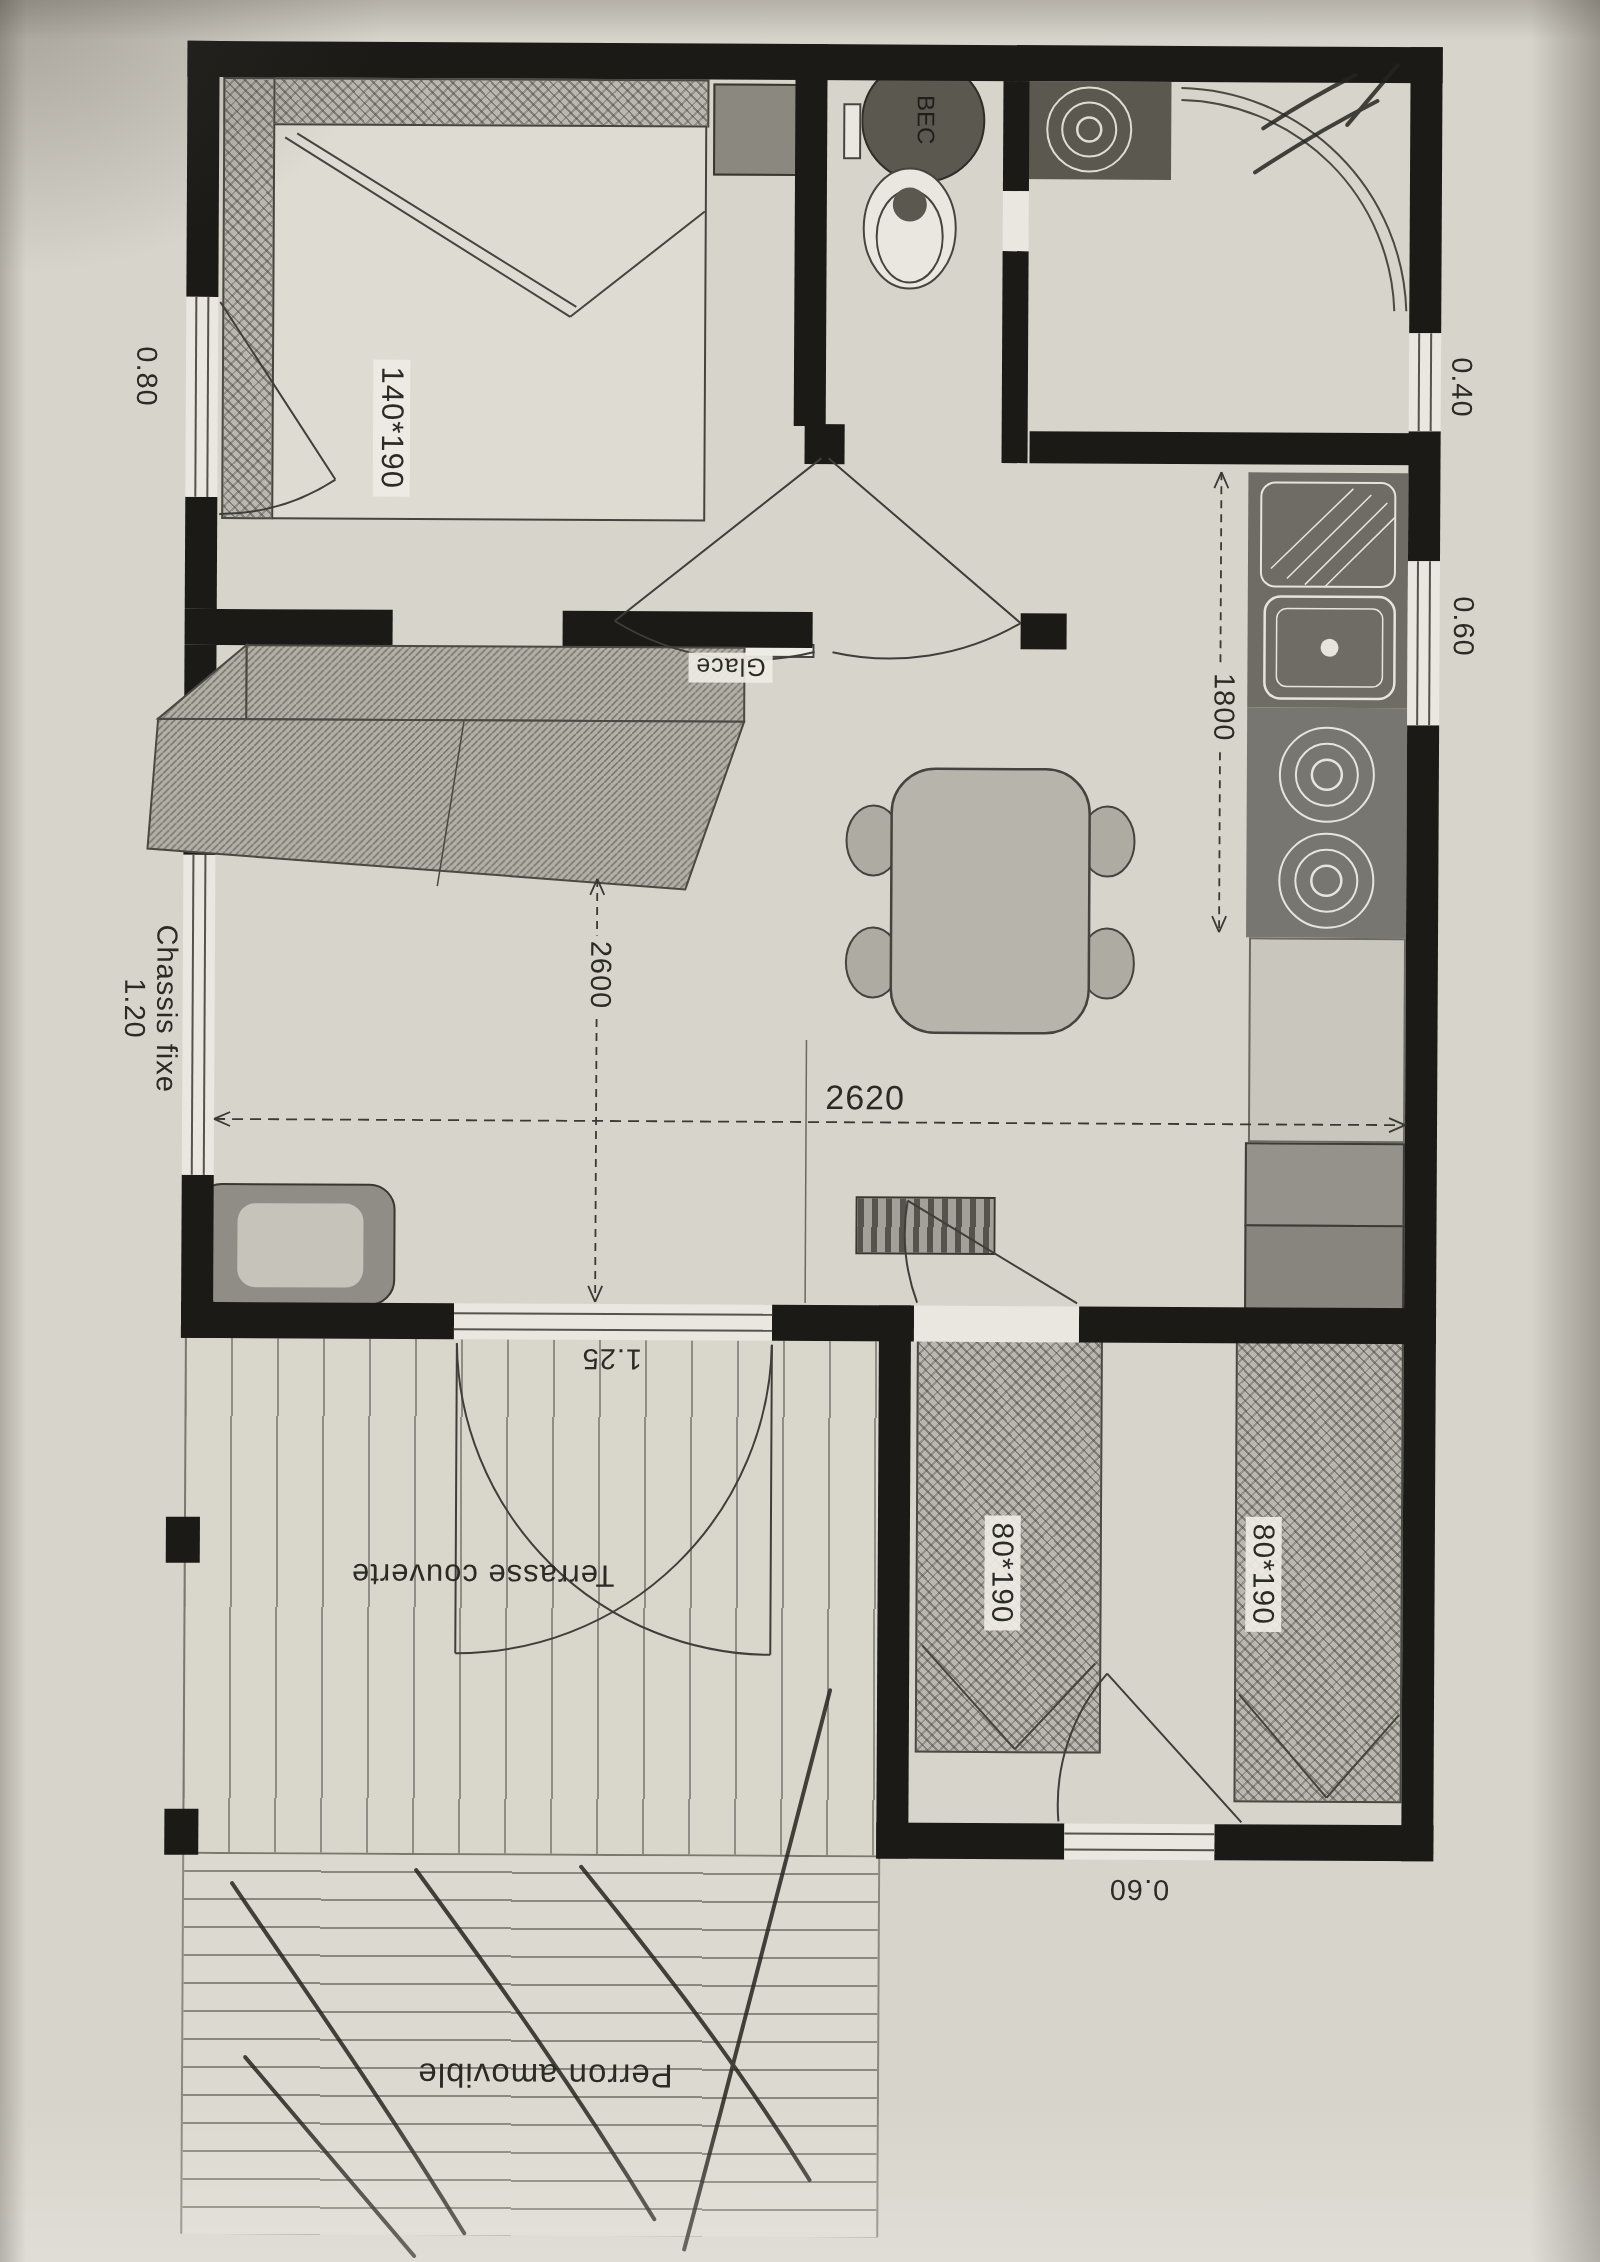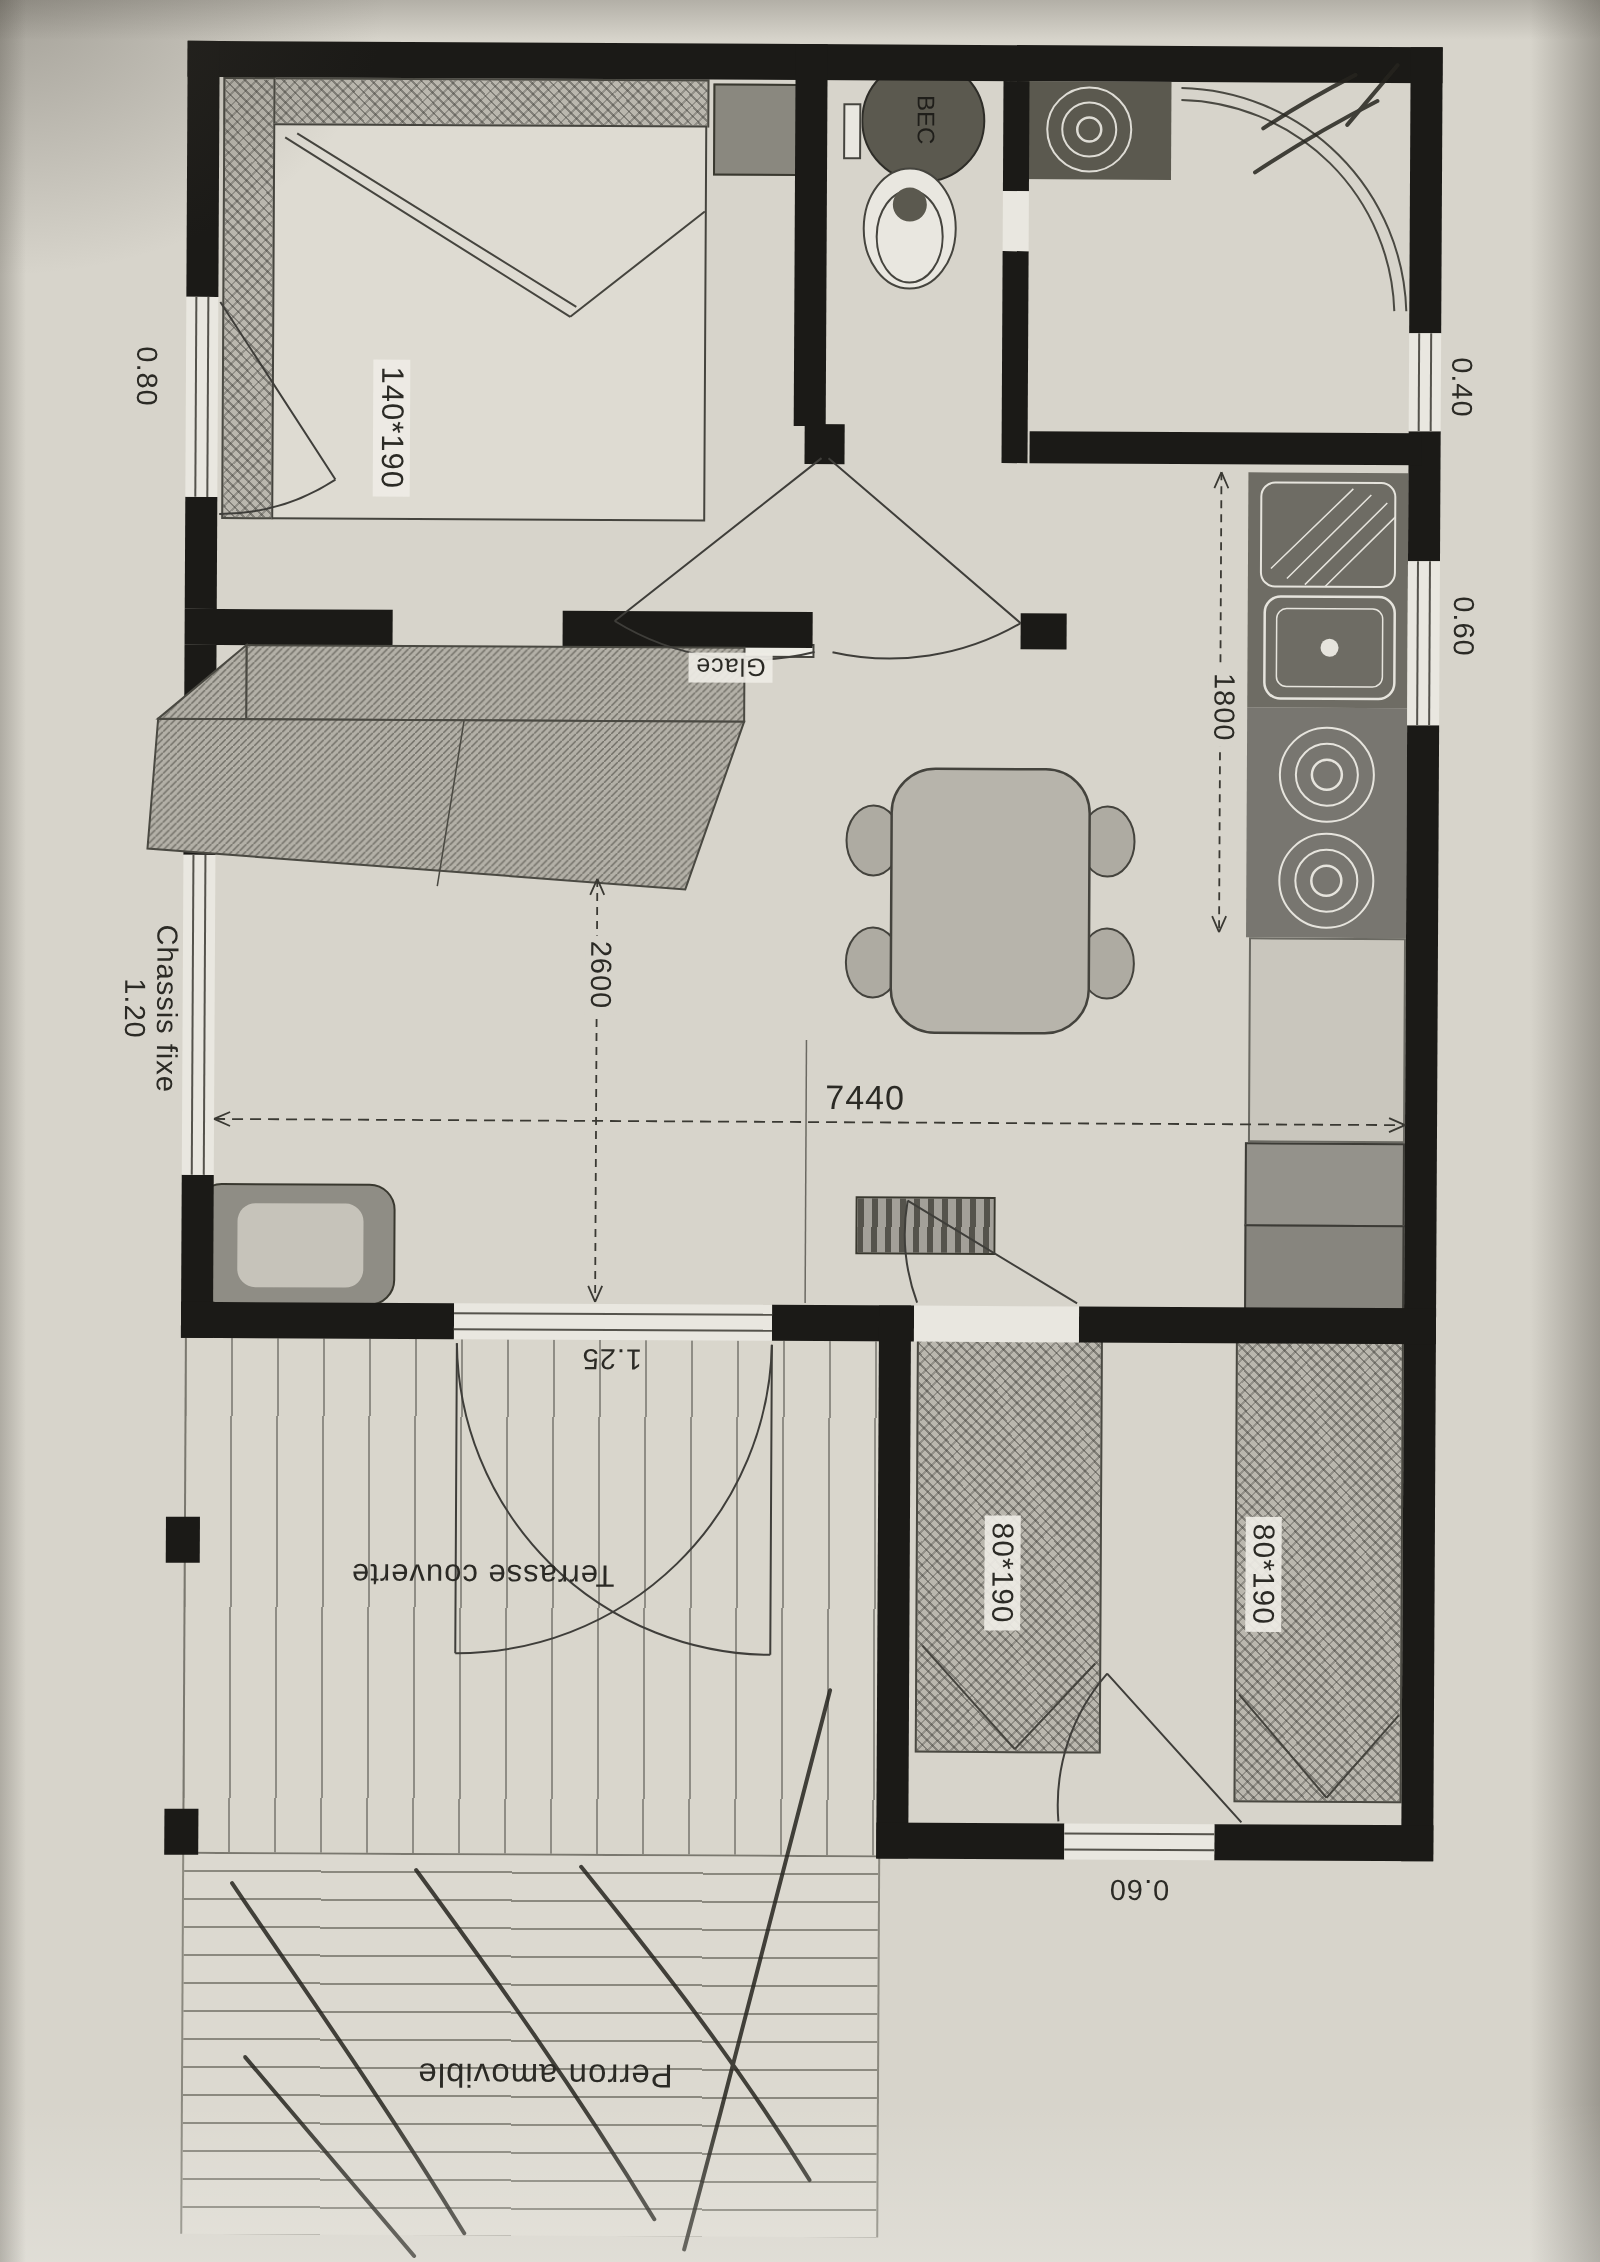--- a/index.html
+++ b/index.html
@@ -195,21 +195,21 @@
     </svg>
 
     <div class="lbl" style="left:143px;top:380px;--r:90deg;">0.80</div>
     <div class="lbl patch" style="left:388px;top:430px;--r:90deg;font-size:31px;">140*190</div>
     <div class="lbl" style="left:920px;top:119px;--r:90deg;font-size:24px;color:#1f1e1a;letter-spacing:0;">BEC</div>
     <div class="lbl" style="left:1458px;top:384px;--r:90deg;">0.40</div>
     <div class="lbl" style="left:1461px;top:623px;--r:90deg;">0.60</div>
     <div class="lbl" style="left:1222px;top:705px;--r:90deg;background:#d7d4cb;padding:0 5px;">1800</div>
     <div class="lbl patch" style="left:728px;top:668px;--r:180deg;font-size:25px;">Glace</div>
     <div class="lbl" style="left:600px;top:976px;--r:90deg;background:#d7d4cb;padding:0 5px;">2600</div>
-    <div class="lbl" style="left:865px;top:1097px;font-size:34px;">7440</div>
+    <div class="lbl" style="left:865px;top:1097px;font-size:34px;">2620</div>
     <div class="lbl" style="left:150px;top:1012px;--r:90deg;font-size:29px;">
       <div>Chassis fixe</div>
       <div>1.20</div>
     </div>
     <div class="lbl" style="left:613px;top:1360px;--r:180deg;">1.25</div>
     <div class="lbl" style="left:485px;top:1576px;--r:180deg;font-size:31px;">Terrasse couverte</div>
     <div class="lbl patch" style="left:1005px;top:1572px;--r:90deg;font-size:30px;">80*190</div>
     <div class="lbl patch" style="left:1266px;top:1572px;--r:90deg;font-size:30px;">80*190</div>
     <div class="lbl" style="left:1143px;top:1888px;--r:180deg;">0.60</div>
     <div class="lbl" style="left:550px;top:2076px;--r:180deg;font-size:33px;">Perron amovible</div>

